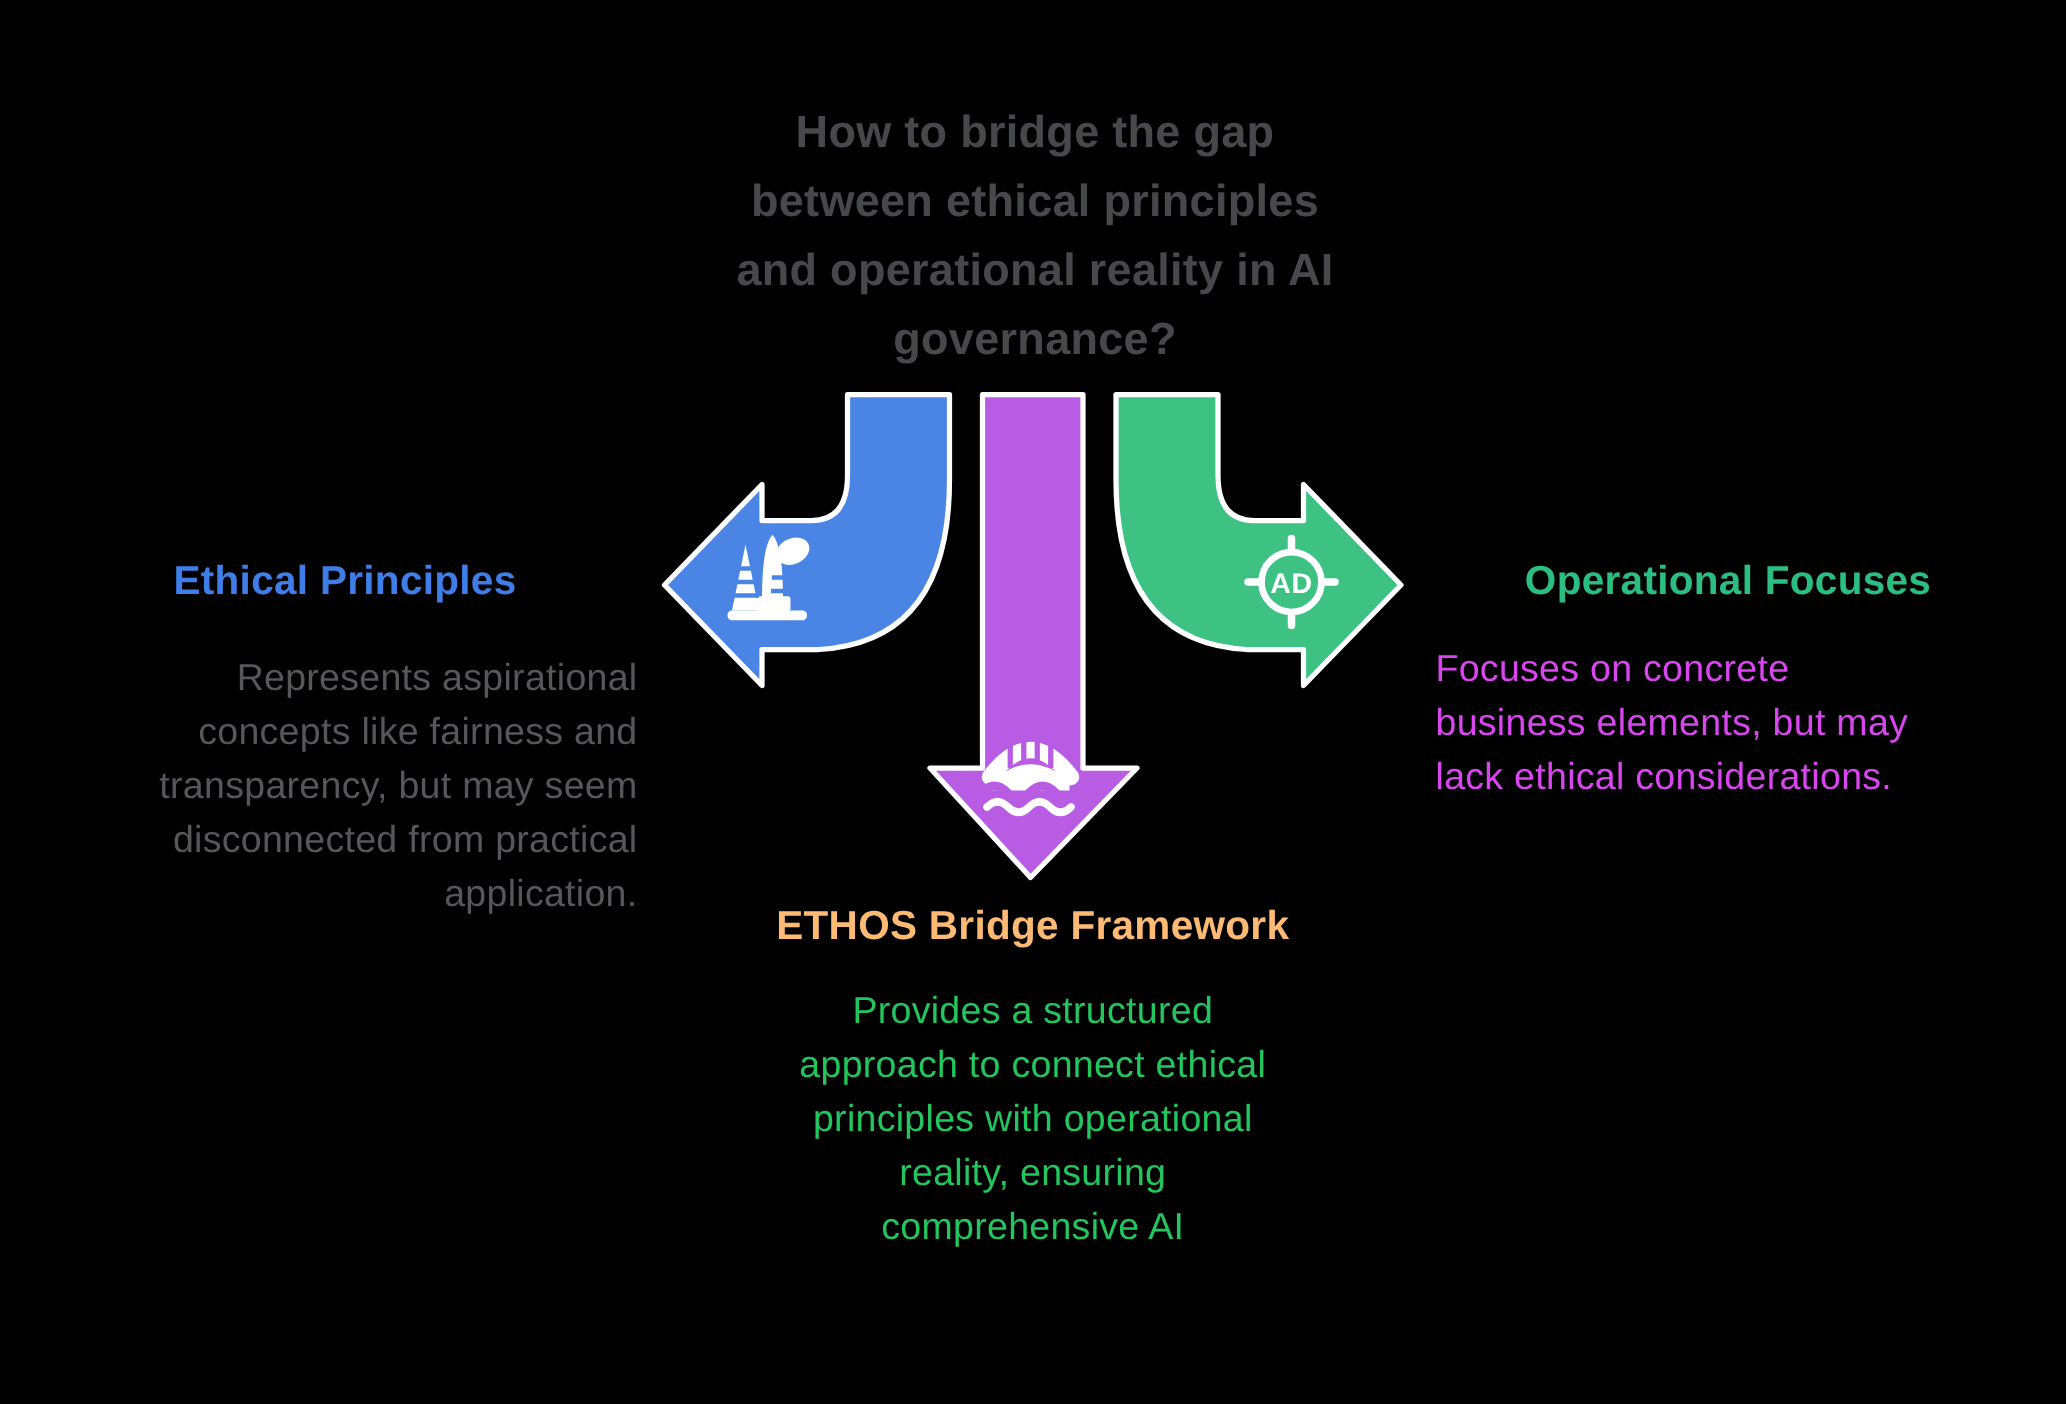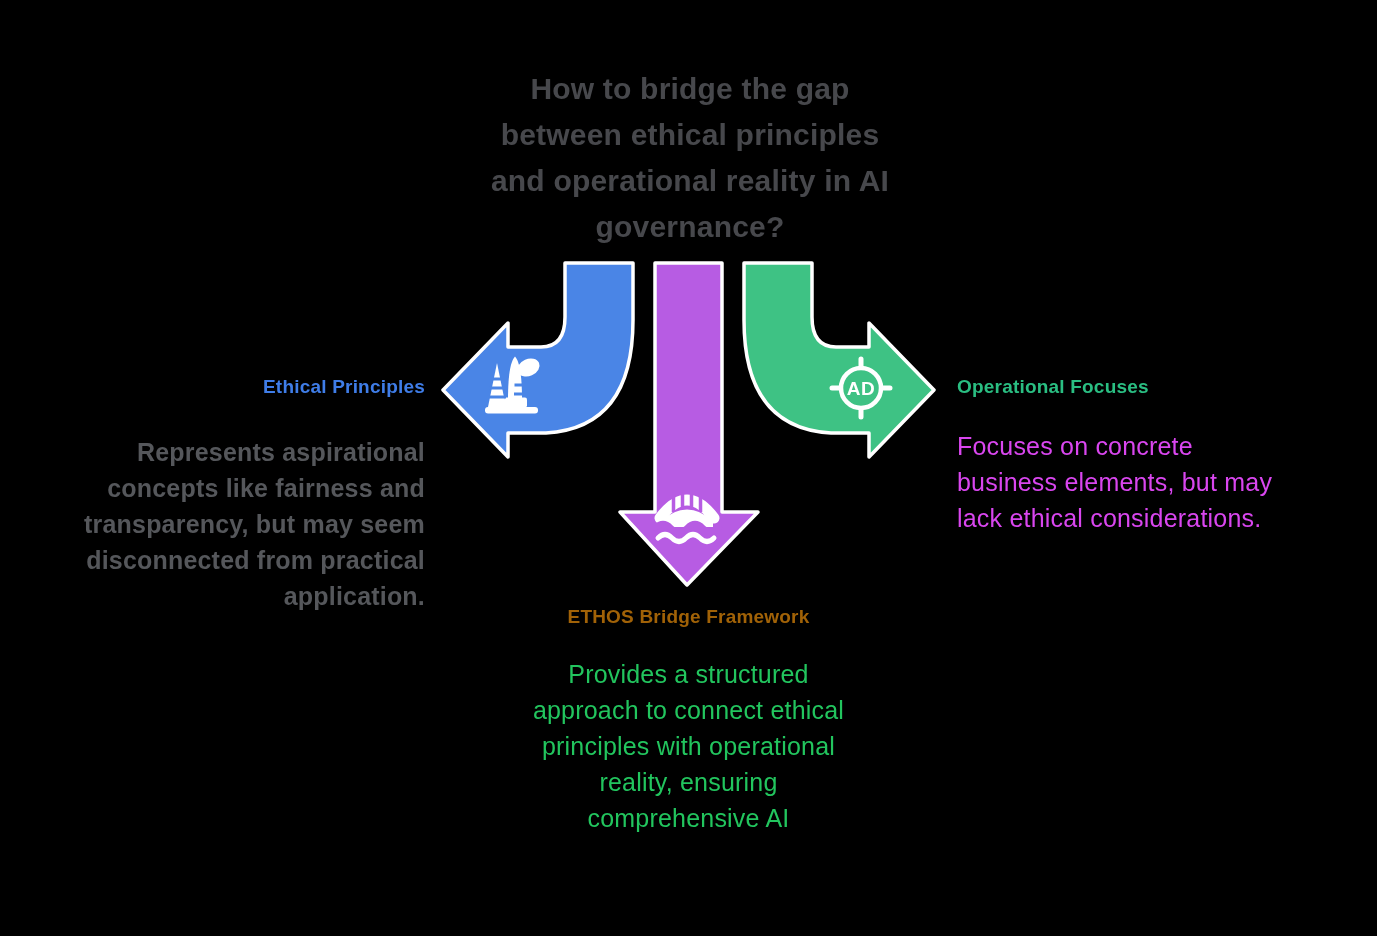--- a/index.html
+++ b/index.html
@@ -15,22 +15,23 @@
     position:absolute;
     left:338px;top:66px;width:704px;
     text-align:center;
     font-size:30px;line-height:46px;font-weight:700;
     color:#47484c;
     letter-spacing:.2px;
   }
   .node{position:absolute;}
   .node h2{
     margin:0;
-    font-size:19px;line-height:30px;font-weight:700;
+    font-size:27px;line-height:30px;font-weight:700;
     letter-spacing:.2px;
+    text-align:center;
   }
   .node p{
     margin:0;
     font-size:25px;line-height:36px;font-weight:400;
     color:#55575b;
     letter-spacing:.2px;
   }
   .node-left{right:952px;top:372px;width:390px;text-align:right;}
   .node-left h2{margin-bottom:32px;color:#3f7de8;}
   .node-right{left:957px;top:372px;width:390px;text-align:left;}
@@ -80,36 +81,36 @@
 
     <g>
       <circle cx="421" cy="133" r="20" fill="none" stroke="#ffffff" stroke-width="4.5"></circle>
       <path d="M421,104 V111.5 M421,154.5 V162 M392,133 H399.5 M442.5,133 H450" fill="none" stroke="#ffffff" stroke-width="5" stroke-linecap="round"></path>
       <text class="ad-label" x="421" y="140" fill="#ffffff" text-anchor="middle">AD</text>
     </g>
   </svg>
 
   <div class="node node-left">
     <h2 style="color: rgb(63, 125, 232);">Ethical Principles</h2>
-    <p class="pre" style="color: rgb(85, 87, 91); font-weight: bold;">Represents aspirational
+    <p class="pre" style="color: rgb(85, 87, 91);">Represents aspirational
 concepts like fairness and
 transparency, but may seem
 disconnected from practical
 application.</p>
   </div>
 
   <div class="node node-right">
     <h2 style="color: rgb(42, 190, 130);">Operational Focuses</h2>
     <p class="pre" style="color: #d946ef; margin-top: 20px;">Focuses on concrete
 business elements, but may
 lack ethical considerations.</p>
   </div>
 
   <div class="node node-bottom">
-    <h2 style="color: #a16207;">ETHOS Bridge Framework</h2>
+    <h2 style="color: #fdba74;">ETHOS Bridge Framework</h2>
     <p class="pre" style="color: #22c55e;">Provides a structured
 approach to connect ethical
 principles with operational
 reality, ensuring
 comprehensive AI
 governance.</p>
   </div>
 
 </div>
 

